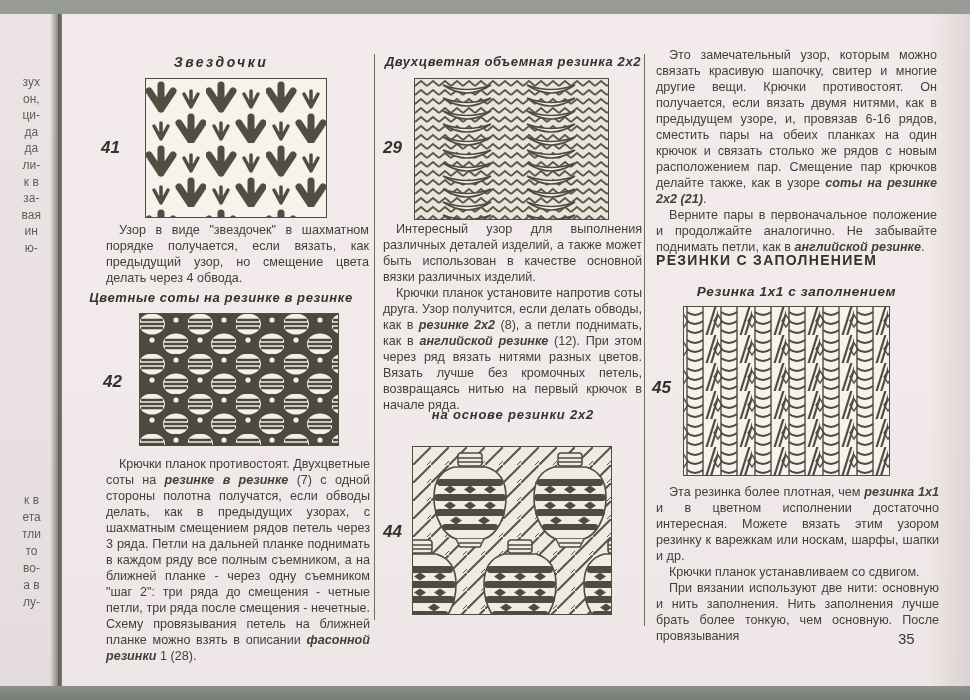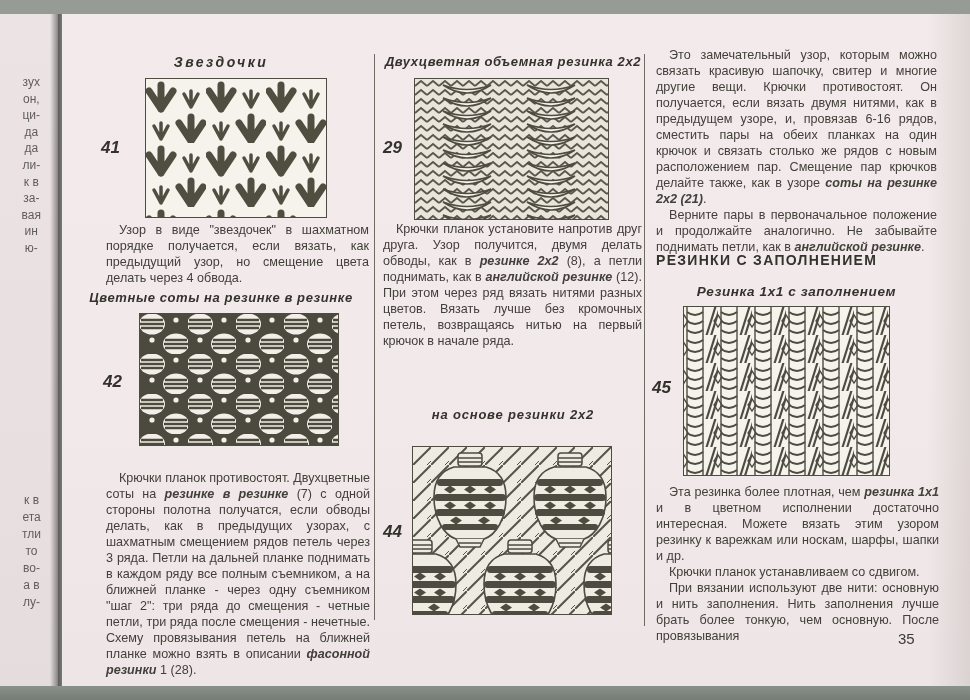--- a/index.html
+++ b/index.html
@@ -109,21 +109,21 @@
               <circle cx="36" cy="6" r="2.6" fill="#f3efe8"></circle>
               <circle cx="12" cy="26" r="2.6" fill="#f3efe8"></circle>
             </g>
           </pattern>
         </defs>
         <rect width="198" height="131" fill="url(#p42)"></rect>
       </svg>
     </div>
     <div class="pat-num" style="left:41px;top:358px;">42</div>
 
-    <div class="body-text" style="left:44px;top:456px;width:264px;">
+    <div class="body-text" style="left:44px;top:442px;width:264px;">
       <p><span>Крючки планок противостоят. Двухцветные соты на </span><span class="ref">резинке в резинке</span><span> (7) с одной стороны полотна получатся, если обводы делать, как в предыдущих узорах, с шахматным смещением рядов петель через 3 ряда. Петли на дальней планке поднимать в каждом ряду все полным съемником, а на ближней планке - через одну съемником "шаг 2": три ряда до смещения - четные петли, три ряда после смещения - нечетные. Схему провязывания петель на ближней планке можно взять в описании </span><span class="ref">фасонной резинки</span><span> 1 (28).</span></p>
     </div>
 
     <div class="vrule" style="left:312px;top:40px;height:566px;"></div>
 
     <div class="pat-title t-sp1" style="left:320px;top:40px;width:262px;">Двухцветная объемная резинка 2х2</div>
 
     <div class="swatch" style="left:352px;top:64px;">
       <svg width="193" height="140" viewBox="0 0 193 140">
         <defs>
@@ -156,21 +156,22 @@
             <use href="#cr43" transform="translate(136,97)"></use>
           <use href="#cr43" transform="translate(136,110)"></use>
             <use href="#cr43" transform="translate(136,123)"></use>
           <use href="#cr43" transform="translate(136,136)"></use>
         </g>
       </svg>
     </div>
     <div class="pat-num" style="left:321px;top:124px;">29</div>
 
     <div class="body-text" style="left:321px;top:207px;width:259px;">
-      <p><span>Крючки планок установите напротив друг друга. Узор получится, двумя делать обводы, как в </span><span class="ref">резинке 2х2</span><span> (8), а петли поднимать, как в </span><span class="ref">английской резинке</span><span> (12). При этом через ряд вязать нитями разных цветов. Вязать лучше без кромочных петель, возвращаясь нитью на первый крючок в начале ряда.</span></p>
+      <p><span>Интересный узор для выполнения различных деталей изделий, а также может быть использован в качестве основной вязки различных изделий.</span></p>
+      <p><span>Крючки планок установите напротив соты друга. Узор получится, если делать обводы, как в </span><span class="ref">резинке 2х2</span><span> (8), а петли поднимать, как в </span><span class="ref">английской резинке</span><span> (12). При этом через ряд вязать нитями разных цветов. Вязать лучше без кромочных петель, возвращаясь нитью на первый крючок в начале ряда.</span></p>
     </div>
 
     <div class="pat-title t-2line" style="left:320px;top:392px;width:262px;">
       <div>на основе резинки 2х2</div>
     </div>
 
     <div class="swatch" style="left:350px;top:432px;">
       <svg width="198" height="167" viewBox="0 0 198 167">
         <defs>
           <pattern id="p44w" width="18" height="18" patternUnits="userSpaceOnUse">

